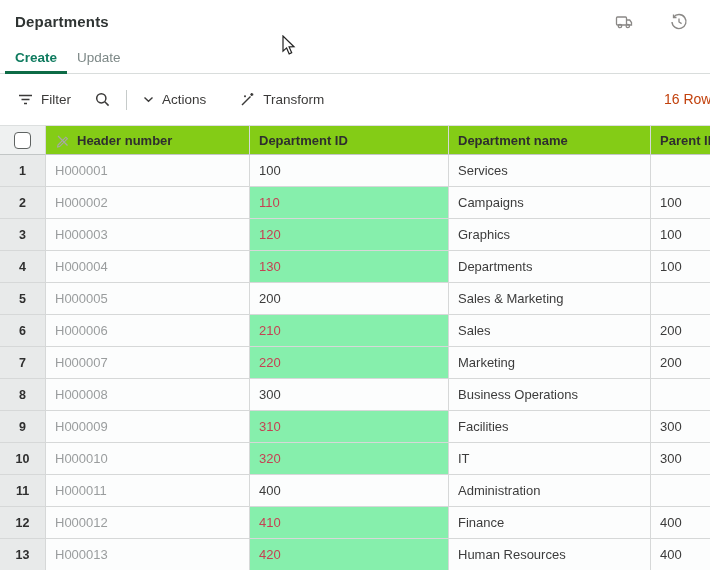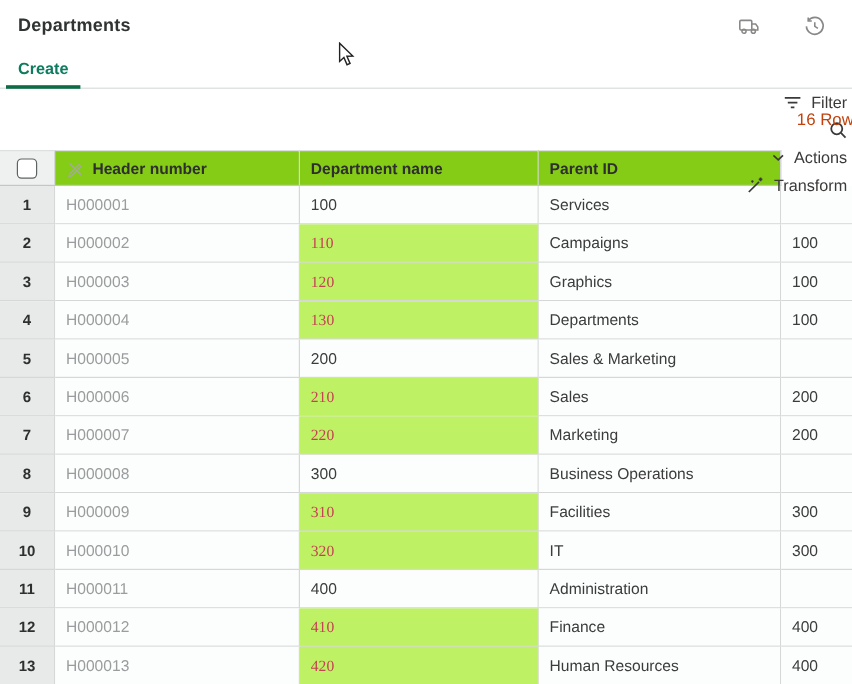--- a/index.html
+++ b/index.html
@@ -14,39 +14,39 @@
   .page-title { font-size:15px; font-weight:700; color:#2f3433; letter-spacing:.2px; }
   .titlebar .icon-btn { position:absolute; top:9px; width:28px; height:26px;
     display:flex; align-items:center; justify-content:center; cursor:pointer; border-radius:3px; }
   .btn-feedback { left:610px; }
   .btn-history  { left:665px; }
   
   .tabs { display:flex; padding-left:5px; border-bottom:1px solid #d9dddc; height:30px; align-items:stretch; }
   .tab { padding:0 10px; font-size:13.5px; line-height:27px; color:#7d8887; cursor:pointer; height:30px; }
   .tab.active { color:#0f7b5f; font-weight:700; border-bottom:3px solid #0d6b46; }
   
-  .toolbar { height:51px; display:flex; align-items:flex-end; padding-left:14px; position:relative;flex-direction:column; }
+  .toolbar { height:51px; display:flex; align-items:center; padding-left:14px; position:relative; }
   .tb-btn { display:flex; align-items:center; gap:8px; font-size:13.5px; color:#3b3a39; cursor:pointer; padding:4px 4px; }
   .tb-sep { width:1px; height:20px; background:#c6cbca; margin:0 12px; }
   .tb-gap-s { width:10px; } .tb-gap-m { width:16px; }
   .row-count { position:absolute; left:664px; top:17px; width:53px; overflow:hidden;
     white-space:nowrap; font-size:14px; color:#c2410c; }
   
   .grid { width:761px; }
   .tr { display:grid; grid-template-columns:46px 204px 199px 202px 110px; }
   .td { border-right:1px solid #d6d8d8; border-bottom:1px solid #d6d8d8;
         font-size:13px; display:flex; align-items:center; padding-left:9px;
         background:#fcfdfd; color:#3c3c3c; white-space:nowrap; overflow:hidden; }
   .thead .td { height:30px; background:#84cc16; font-weight:700; color:#2e2e2e;
         border-bottom:1px solid #c2c6c6; border-top:1px solid #dcdfdf; }
   .tbody .td { height:32px; }
   .td.num { justify-content:center; padding-left:0; background:#e8eaea; font-weight:700; color:#2f2f2f; font-size:12.5px; }
   .thead .td.num { background:#eff1f1; }
   .cell-readonly { color:#9a9d9e; }
-  .td.err { background:#bef264; color:#c54153;font-family:Liberation Serif, serif; }
+  .td.err { background:#86efac; color:#c54153; }
   .checkbox { width:17px; height:17px; border:1.6px solid #5f6362; border-radius:4px; background:#fff; cursor:pointer; }
   .ro-icon { margin-right:7px; display:flex; }
   svg { display:block; }
   .cursor { position:absolute; left:282px; top:35px; pointer-events:none; z-index:10; }
 </style>
 </head>
 <body>
 
 <div class="titlebar">
   <div class="page-title">Departments</div>
@@ -68,20 +68,21 @@
         <path d="M3.5 4.2 A7 7 0 1 1 2 9"></path>
         <path d="M3.5 1.5 v3 h3" stroke-width="1.3"></path>
         <path d="M9 5.5 V9 l2.6 1.6" stroke-width="1.3"></path>
       </svg>
     </span>
   </div>
 </div>
 
 <div class="tabs">
   <div class="tab active">Create</div>
+  <div class="tab">Update</div>
 </div>
 
 <div class="toolbar">
   <div class="tb-btn">
     <span>
       <svg width="15" height="13" viewBox="0 0 15 13" stroke="#3b3a39" stroke-width="1.5" fill="none">
         <path d="M1 2.5 h13 M3.5 6.5 h8 M6 10.5 h3"></path>
       </svg>
     </span>
     <span>Filter</span>
@@ -133,20 +134,21 @@
     </div>
     <div class="td">
       <span class="ro-icon">
         <svg width="15" height="15" viewBox="0 0 15 15" stroke="#a7a7a7" stroke-width="1.3" fill="none">
           <path d="M3 12 L10.8 4.2 l1.6 1.6 L4.6 13.6 L2.6 14 Z" stroke-width="1.1"></path>
           <path d="M3 3 L12.5 12.5"></path>
         </svg>
       </span>
       <span>Header number</span>
     </div>
+    <div class="td">Department ID</div>
     <div class="td">Department name</div>
     <div class="td">Parent ID</div>
   </div>
   <div class="tbody" id="tbody">
   <div class="tr">
     <div class="td num">1</div>
     <div class="td cell-readonly">H000001</div>
     <div class="td">100</div>
     <div class="td">Services</div>
     <div class="td"></div>

